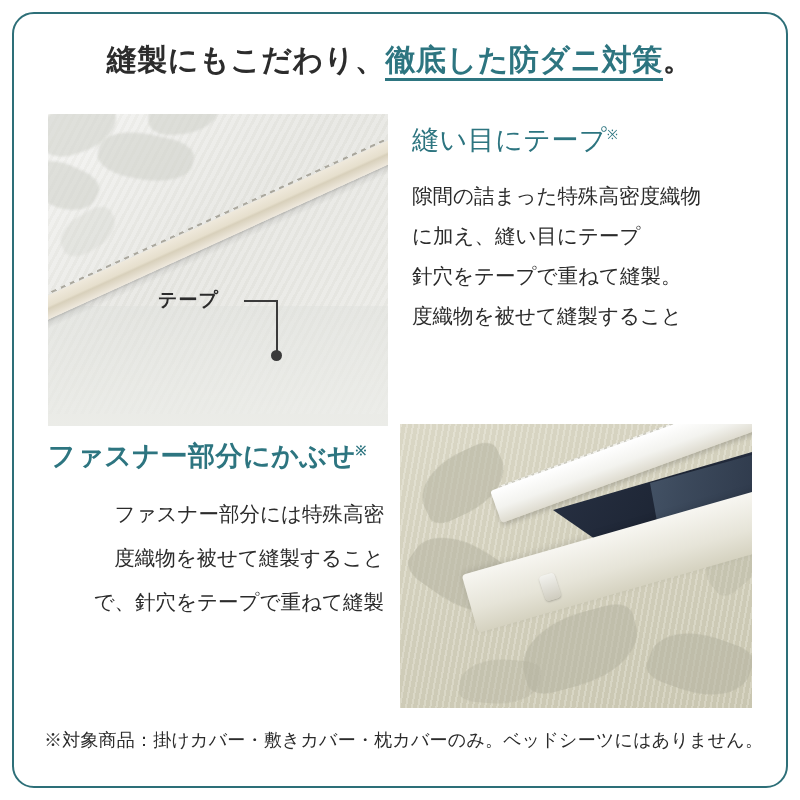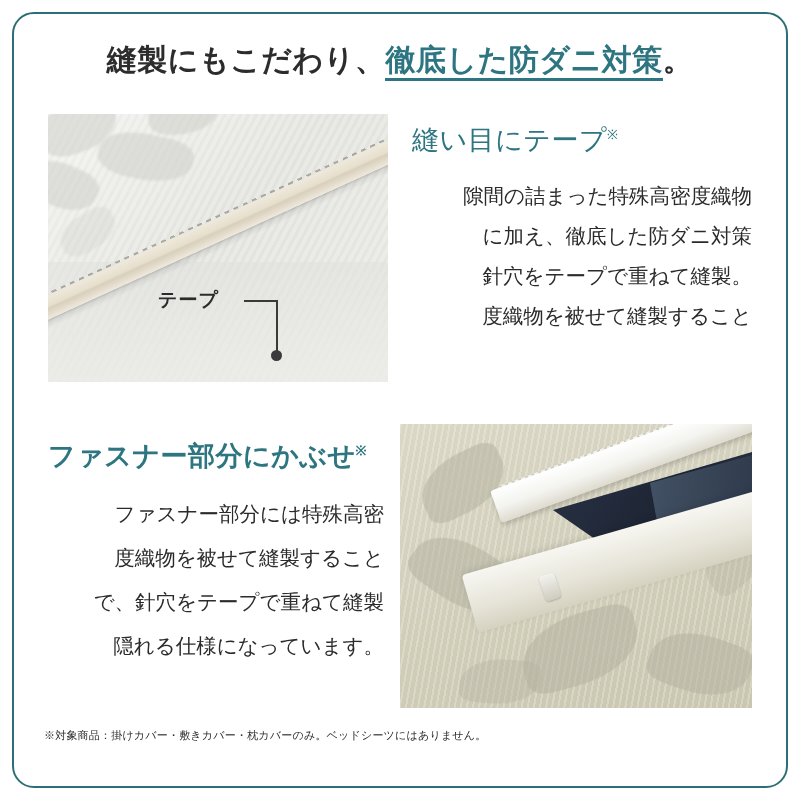--- a/index.html
+++ b/index.html
@@ -63,21 +63,21 @@
   .heading .tail {
     color: #2c2c2c;
   }
 
   
   .photo1 {
     position: absolute;
     left: 48px;
     top: 114px;
     width: 340px;
-    height: 268px;
+    height: 312px;
     overflow: hidden;
     background: #e9e9e4;
   }
   .photo1 .fabric {
     position: absolute;
     left: -20px; top: -20px;
     width: 400px; height: 320px;
     background:
       linear-gradient(135deg, rgba(255,255,255,0.55) 0%, rgba(226,226,221,0.35) 45%, rgba(240,240,236,0.5) 100%),
       repeating-linear-gradient(118deg, #e3e3de 0px, #e3e3de 3px, #ededea 3px, #ededea 7px),
@@ -185,21 +185,21 @@
     width: 340px;
     font-size: 20.5px;
     line-height: 40px;
     color: #2b2b2b;
     text-align: justify;
     text-justify: inter-character;
   }
   .b1body div { white-space: nowrap; }
   .b1body .justify {
     display: flex;
-    justify-content: flex-end;
+    justify-content: flex-start;
   }
 
   
   .b2title {
     position: absolute;
     left: 48px;
     top: 432px;
     font-size: 27px;
     font-weight: bold;
     color: #2d7580;
@@ -314,21 +314,21 @@
     border-radius: 4px;
     transform: rotate(-18deg);
     box-shadow: 0 1px 2px rgba(0,0,0,0.25);
   }
 
   
   .footnote {
     position: absolute;
     left: 44px;
     top: 728px;
-    font-size: 11px;
+    font-size: 18px;
     color: #2b2b2b;
     letter-spacing: 0.2px;
     white-space: nowrap;
   }
 </style>
 </head>
 <body>
 
 <div class="page">
   <div class="frame"></div>
@@ -361,38 +361,37 @@
     </div>
 
     <div class="b1title">
       <span>縫い目にテープ</span><span class="aster">※</span>
     </div>
     <div class="b1body">
       <div class="justify">
           <span>隙間の詰まった特殊高密度織物</span>
         </div>
       <div class="justify">
-          <span>に加え、徹底した防ダニ対策</span>
+          <span>に加え、縫い目にテープ</span>
         </div>
       <div class="justify">
           <span>針穴をテープで重ねて縫製。</span>
         </div>
       <div class="justify">
           <span>度織物を被せて縫製すること</span>
         </div>
     </div>
 
     <div class="b2title">
       <span>ファスナー部分にかぶせ</span><span class="aster">※</span>
     </div>
     <div class="b2body">
       <div><span>ファスナー部分には特殊高密</span></div>
       <div><span>度織物を被せて縫製すること</span></div>
       <div><span>で、針穴をテープで重ねて縫製</span></div>
-      <div><span>隠れる仕様になっています。</span></div>
     </div>
 
     <div class="photo2">
       <div class="fabric2"></div>
       <div class="leaf l1"></div>
       <div class="leaf l2"></div>
       <div class="leaf l3"></div>
       <div class="leaf l4"></div>
       <div class="leaf l5"></div>
       <div class="leaf l6"></div>

